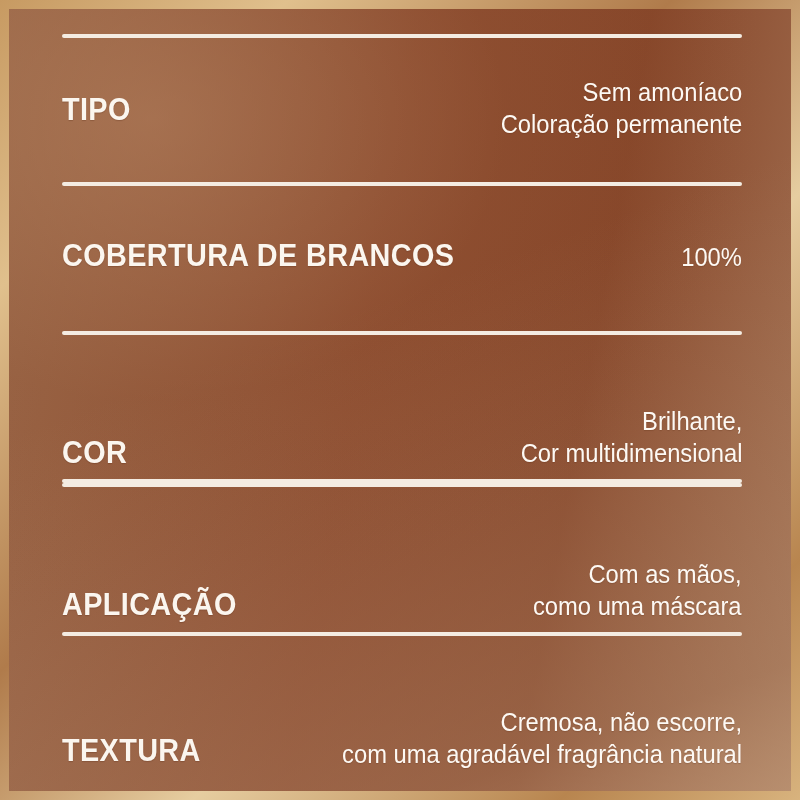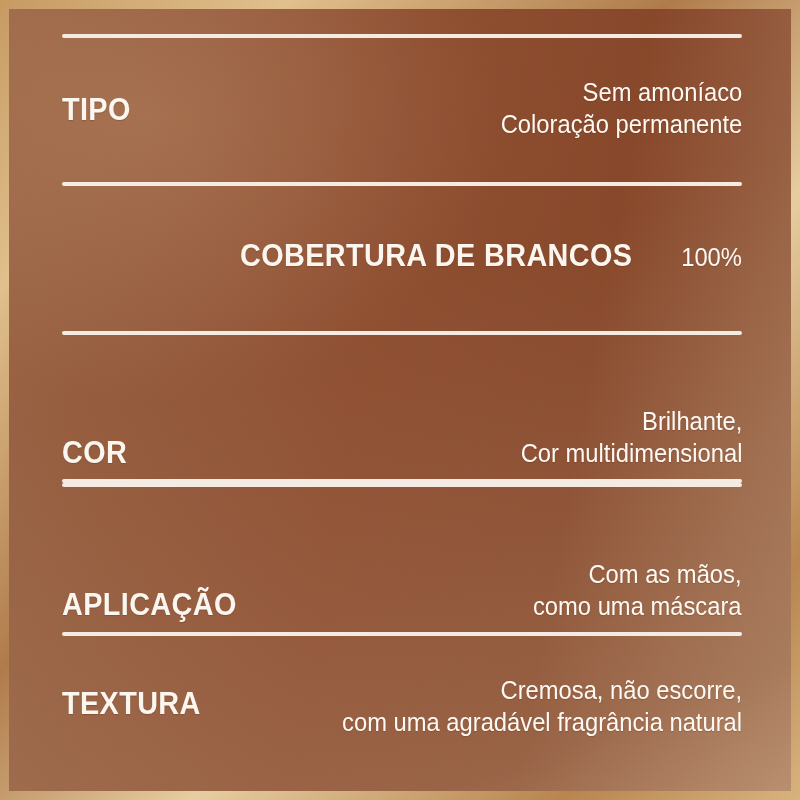--- a/index.html
+++ b/index.html
@@ -94,25 +94,25 @@
     line-height: 1.28;
     text-align: right;
     white-space: pre-line;
     transform: scaleX(0.95);
     transform-origin: right bottom;
     text-shadow: 0 1px 1px rgba(80,35,15,0.22);
   }
   
   .row-1 { align-items: center; }
   .row-1 .row-label { transform: scaleX(0.93) translateY(2px); }
-  .row-2 { align-items: center; justify-content: flex-end; }
+  .row-2 { align-items: center; }
   .row-3 { align-items: flex-end; }
   .row-4 { align-items: center; }
   .row-5 { align-items: flex-end; }
-  .row-6 { align-items: center; }
+  .row-6 { align-items: flex-end; }
   .row-6 .row-label { transform: scaleX(0.93) translateY(-2px); }
 </style>
 </head>
 <body>
 
 <div class="canvas">
   <div class="border-frame"></div>
   <div class="panel">
     <div class="panel-shade"></div>
   </div>

